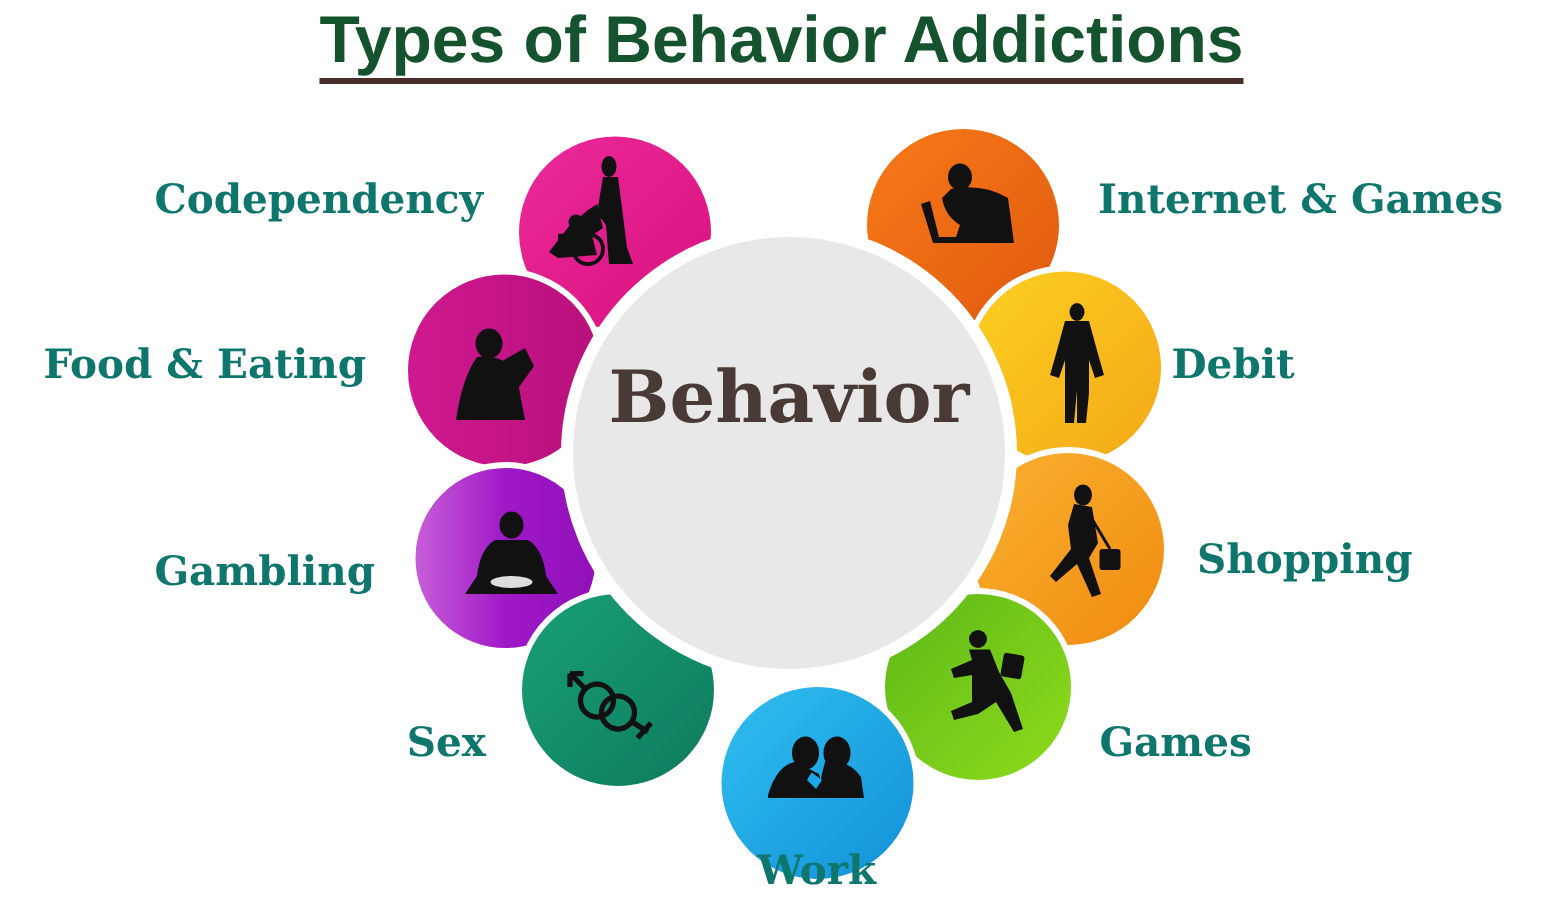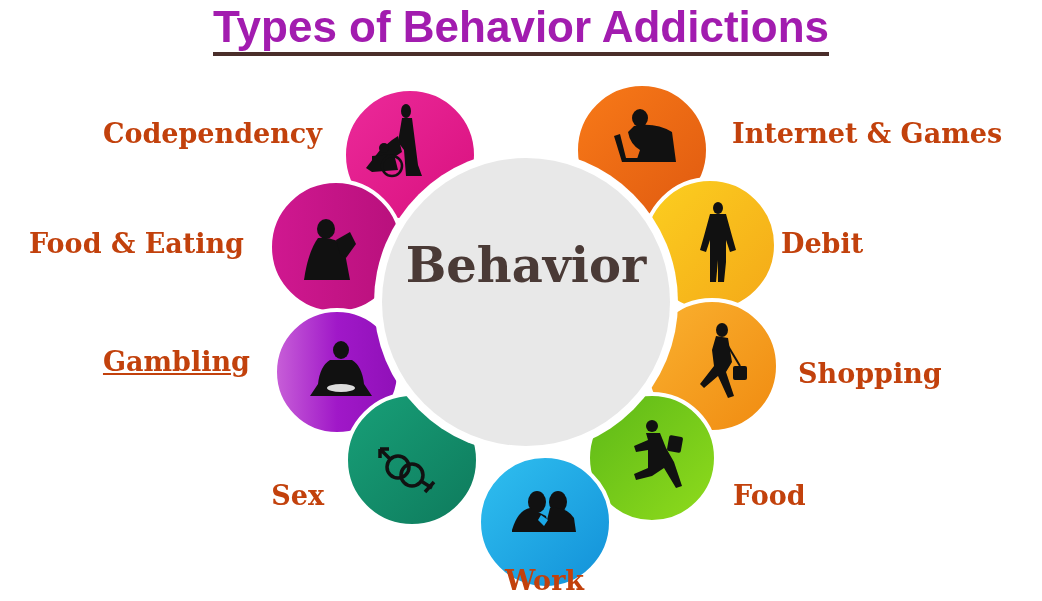--- a/index.html
+++ b/index.html
@@ -1,20 +1,20 @@
 <!DOCTYPE html>
 <html><head>
 <meta charset="utf-8">
 <style>
   html, body { margin:0; padding:0; background:#ffffff; }
   body { width:1042px; height:601px; position:relative; overflow:hidden; font-family:"DejaVu Serif", serif; }
-  .title { position:absolute; left:0; width:1042px; top:2px; text-align:center; font-family:"Liberation Sans", sans-serif; font-weight:bold; font-size:44px; color:#a21caf; letter-spacing:0px; }
+  .title { position:absolute; left:0; width:1042px; top:2px; text-align:center; font-family:"Liberation Sans", sans-serif; font-weight:bold; font-size:44px; color:#14532d; letter-spacing:0px; }
   .title span { display:inline-block; border-bottom:4px solid #4a2e2a; padding-bottom:1px; line-height:48px; }
   svg.diagram { position:absolute; left:0; top:0; }
-  .label { position:absolute; font-family:"DejaVu Serif", serif; font-weight:bold; font-size:27px; color:#c2410c; white-space:nowrap; }
+  .label { position:absolute; font-family:"DejaVu Serif", serif; font-weight:bold; font-size:27px; color:#0f766e; white-space:nowrap; }
   .center-text { position:absolute; left:372px; top:240px; width:308px; text-align:center; font-family:"DejaVu Serif", serif; font-weight:bold; font-size:48px; line-height:50px; color:#4a3a36; }
 </style>
 </head>
 <body>
 
 <div class="title"><span>Types of Behavior Addictions</span></div>
 
 <svg class="diagram" width="1042" height="601" viewBox="0 0 1042 601">
   <defs>
     <linearGradient id="gCode" x1="0" y1="0" x2="1" y2="1">
@@ -147,19 +147,19 @@
     <path d="M541 515 L548 520 L544 526 L538 520 Z" fill="#1aa8e8"></path>
   </g>
 </svg>
 
 <div class="center-text">
   <div>Behavior</div>
 </div>
 
 <div class="label" style="right:720px; top:118px;">Codependency</div>
 <div class="label" style="right:798px; top:228px;">Food &amp; Eating</div>
-<div class="label" style="right:792px; top:346px;text-decoration:underline;">Gambling</div>
+<div class="label" style="right:792px; top:366px;">Gambling</div>
 <div class="label" style="right:718px; top:480px;text-align:center;">Sex</div>
 <div class="label" style="left:505px; top:565px;">Work</div>
-<div class="label" style="left:733px; top:480px;">Food</div>
+<div class="label" style="left:733px; top:480px;">Games</div>
 <div class="label" style="left:798px; top:358px;">Shopping</div>
 <div class="label" style="left:781px; top:228px;">Debit</div>
 <div class="label" style="left:732px; top:118px;">Internet &amp; Games</div>
 
 </body></html>

